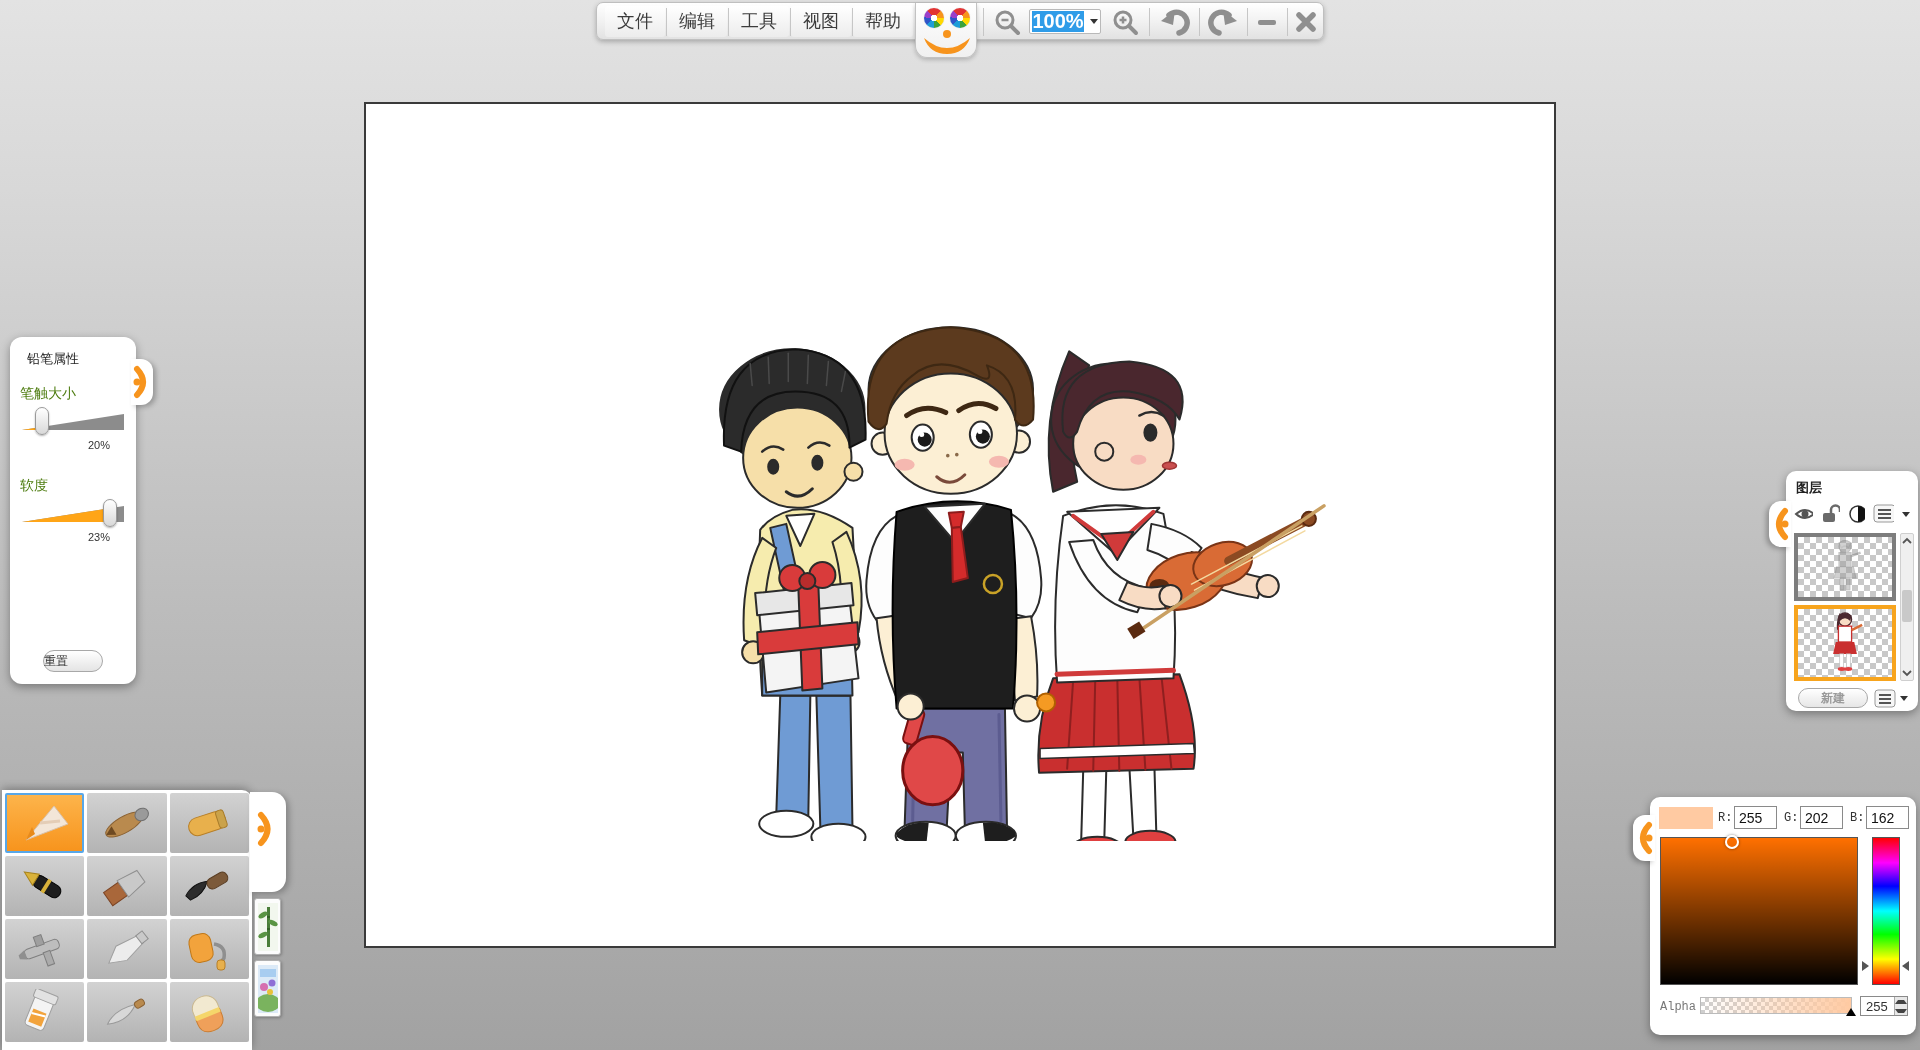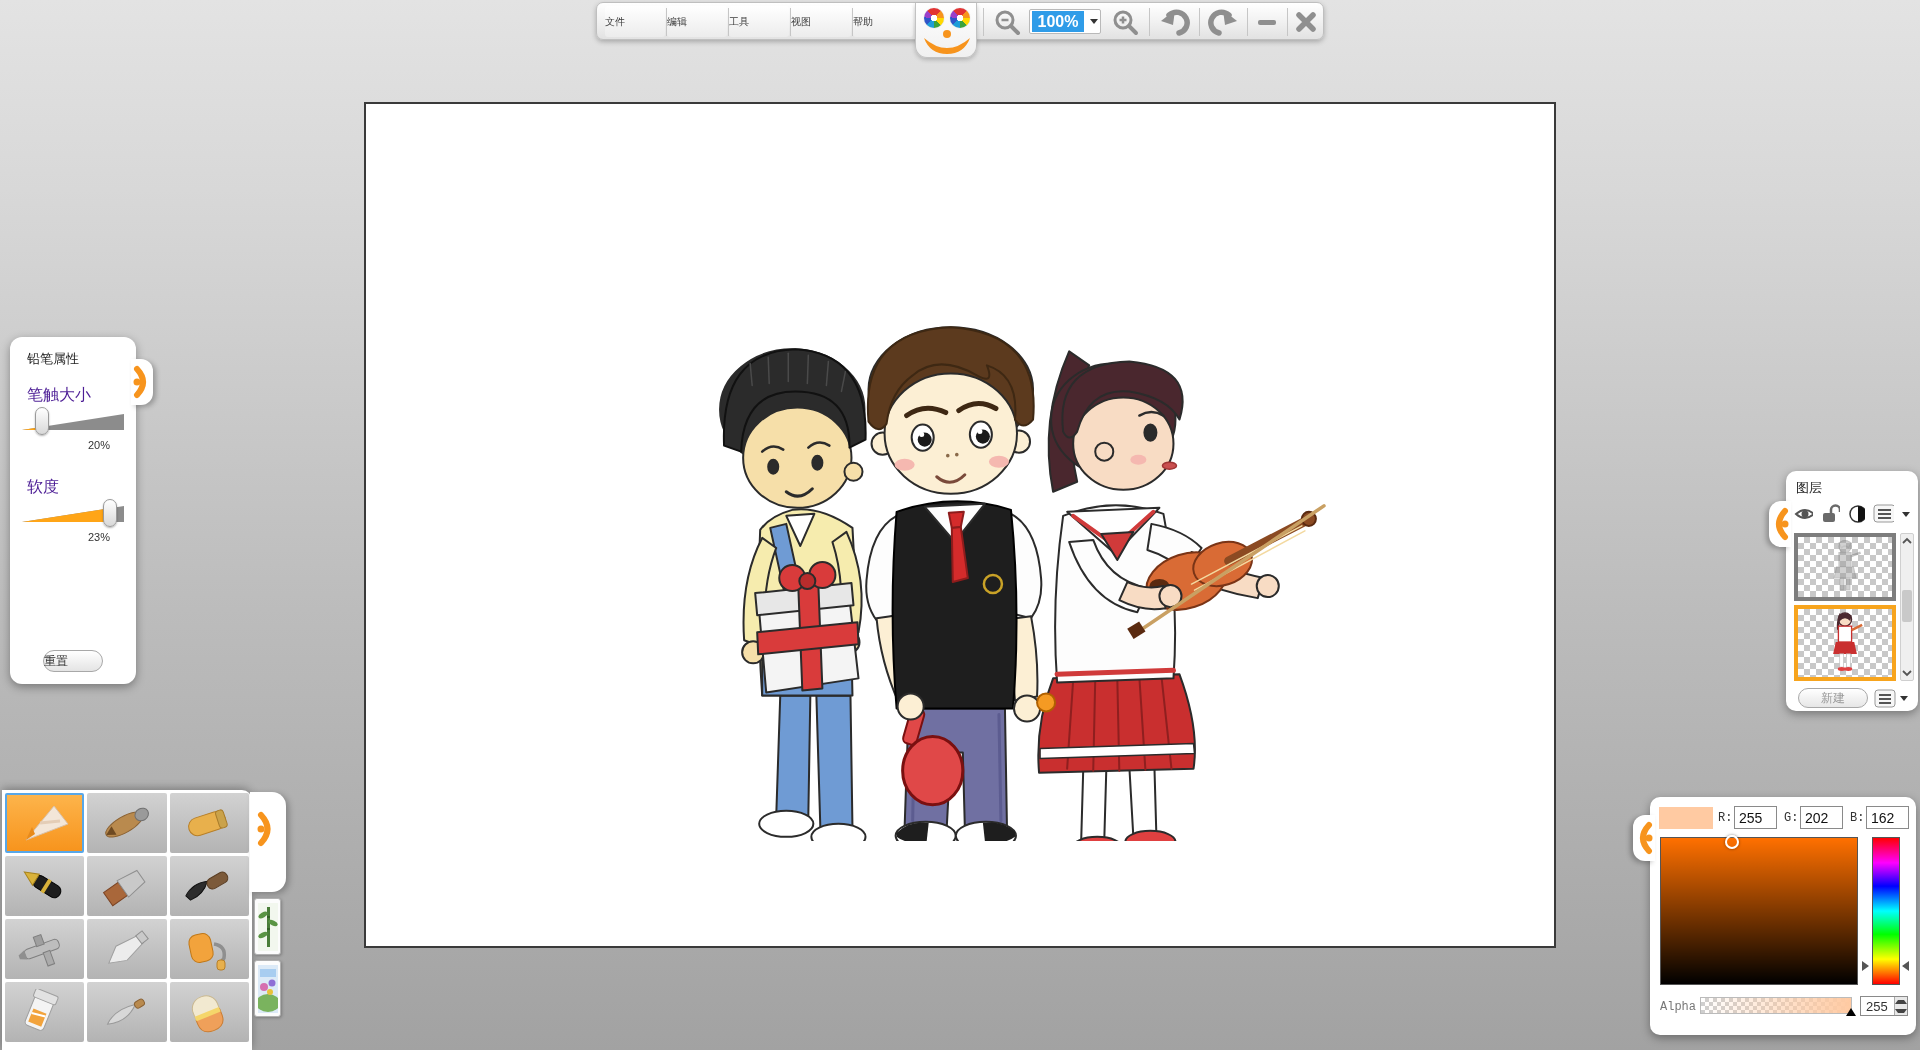--- a/index.html
+++ b/index.html
@@ -9,51 +9,51 @@
 
   
   .canvas { position:absolute; left:364px; top:102px; width:1192px; height:846px;
     background:#fff; border:2px solid #3a3a3a; }
   .illust { position:absolute; left:334px; top:175px; width:642px; height:562px; }
 
   
   .toolbar { position:absolute; left:596px; top:2px; width:728px; height:38px;
     background:linear-gradient(#ffffff,#f3f3f3 45%,#e2e2e2); border:1px solid #bfbfbf;
     border-radius:7px; box-shadow:0 2px 5px rgba(0,0,0,.25); }
-  .menu-btn { position:absolute; top:3px; height:31px; width:60px; 
-    line-height:31px; font-size:10px; color:#3c3c3c; cursor:default;
+  .menu-btn { position:absolute; top:3px; height:31px; width:60px; text-align:center;
+    line-height:31px; font-size:18px; color:#3c3c3c; cursor:default;
     background:linear-gradient(#fff,#ececec); border-radius:3px; }
   .tb-sep { position:absolute; top:5px; width:1px; height:28px; background:#c6c6c6; }
   .tb-btn { position:absolute; top:3px; height:31px; display:flex; align-items:center; justify-content:center; }
   .logo-tab { position:absolute; left:318px; top:0px; width:62px; height:55px;
     background:linear-gradient(#ffffff,#f0f0f0); border:1px solid #c2c2c2; border-top:none;
     border-radius:0 0 12px 12px; box-shadow:0 2px 4px rgba(0,0,0,.2); }
   .clown-eye { position:absolute; top:5px; width:20px; height:20px; border-radius:50%;
     background:radial-gradient(circle,#ffffff 0 3px,rgba(255,255,255,0) 3.5px),
       conic-gradient(#e23333 0 12%,#f7941d 0 25%,#ffd800 0 38%,#3ba33b 0 50%,#1e9cd7 0 63%,#2f55c9 0 76%,#9b3fc9 0 88%,#e23333 0);
     box-shadow:0 0 1px rgba(0,0,0,.3); }
   .clown-nose { position:absolute; left:27px; top:27px; width:8px; height:8px; border-radius:50%; background:#f7941d; }
   .zoom-combo { position:absolute; left:432px; top:6px; width:72px; height:25px; background:#fff;
     border:1px solid #b9b9b9; border-radius:2px; display:flex; align-items:center; }
   .zoom-val { margin-left:2px; width:52px; height:21px; background:#2f9ce8; color:#fff;
-    font-weight:bold; font-size:16px; text-align:center; line-height:21px; }
+    font-weight:bold; font-size:20px; text-align:center; line-height:21px; }
   .caret { width:0; height:0; border-left:4px solid transparent; border-right:4px solid transparent;
     border-top:5px solid #333; }
   .zoom-combo .caret { margin-left:6px; }
 
   
   .panel { position:absolute; background:#fff; border-radius:12px; box-shadow:0 3px 10px rgba(0,0,0,.35); }
   .ear { position:absolute; width:22px; height:46px; background:#fff; }
   .ear.right { right:-17px; border-radius:0 12px 12px 0; box-shadow:3px 2px 5px rgba(0,0,0,.25); }
   .ear.left  { left:-17px;  border-radius:12px 0 0 12px; box-shadow:-3px 2px 5px rgba(0,0,0,.25); }
 
   
   .pencil-panel { left:10px; top:337px; width:126px; height:347px; }
   .pp-title { position:absolute; left:17px; top:13px; font-size:13px; color:#222; }
-  .pp-label { position:absolute; left:17px; font-size:16px; color:#4c1d95; }
+  .pp-label { position:absolute; left:10px; font-size:14px; color:#4d7c0f; }
   .slider { position:absolute; left:12px; width:102px; height:28px; }
   .wedge { position:absolute; left:0; right:0; bottom:5px; height:16px;
     clip-path:polygon(0 100%,100% 0,100% 100%); background:#8c8c8c; }
   .wedge-fill { position:absolute; left:0; top:0; bottom:0; background:#ffa517; }
   .handle { position:absolute; top:0; width:14px; height:28px; border-radius:7px;
     background:linear-gradient(#ffffff,#d8d8d8); border:1px solid #9a9a9a;
     transform:translateX(-50%); box-shadow:0 1px 2px rgba(0,0,0,.3); }
   .pp-value { position:absolute; right:26px; font-size:11px; color:#333;margin-left:24px; }
   .reset-btn { position:absolute; left:50%; transform:translateX(-50%); bottom:12px; width:60px; height:22px;
     border:1px solid #a8a8a8; border-radius:11px; background:linear-gradient(#fff,#e4e4e4);
@@ -67,21 +67,21 @@
   .tool-cell { background:linear-gradient(#d2d2d2,#b3b3b3); border-radius:2px;
     display:flex; align-items:center; justify-content:center; }
   .tool-cell.selected { background:linear-gradient(#fdb44b,#f7941d); border:2px solid #58a7e8; }
   .palette-tab { position:absolute; left:250px; top:792px; width:36px; height:100px;
     background:#fff; border-radius:0 14px 14px 0; box-shadow:3px 2px 6px rgba(0,0,0,.25); }
   .side-btn { position:absolute; left:254px; width:27px; height:57px; background:#fcfcfc;
     border:1px solid #b0b0b0; border-radius:3px; display:flex; align-items:center; justify-content:center;
     box-shadow:1px 1px 3px rgba(0,0,0,.25); }
 
   
-  .layers-panel { left:1786px; top:471px; width:132px; height:240px; border-radius:10px; }
+  .layers-panel { left:1786px; top:471px; width:132px; height:240px; border-radius:10px;font-weight:bold; }
   .lp-title { position:absolute; left:10px; top:8px; font-size:13px; color:#222; }
   .lp-icons { position:absolute; left:8px; top:32px; width:116px; height:22px;
     display:flex; align-items:center; gap:8px; }
   .lp-list { position:absolute; left:8px; top:62px; width:102px; height:148px; }
   .layer-thumb { position:absolute; left:0; width:102px; border-style:solid; border-width:4px; }
   .checker { background-color:#fff;
     background-image:linear-gradient(45deg,#c8c8c8 25%,transparent 25%,transparent 75%,#c8c8c8 75%),
       linear-gradient(45deg,#c8c8c8 25%,transparent 25%,transparent 75%,#c8c8c8 75%);
     background-size:12px 12px; background-position:0 0,6px 6px; }
   .lp-scroll { position:absolute; left:114px; top:62px; width:14px; height:148px;

